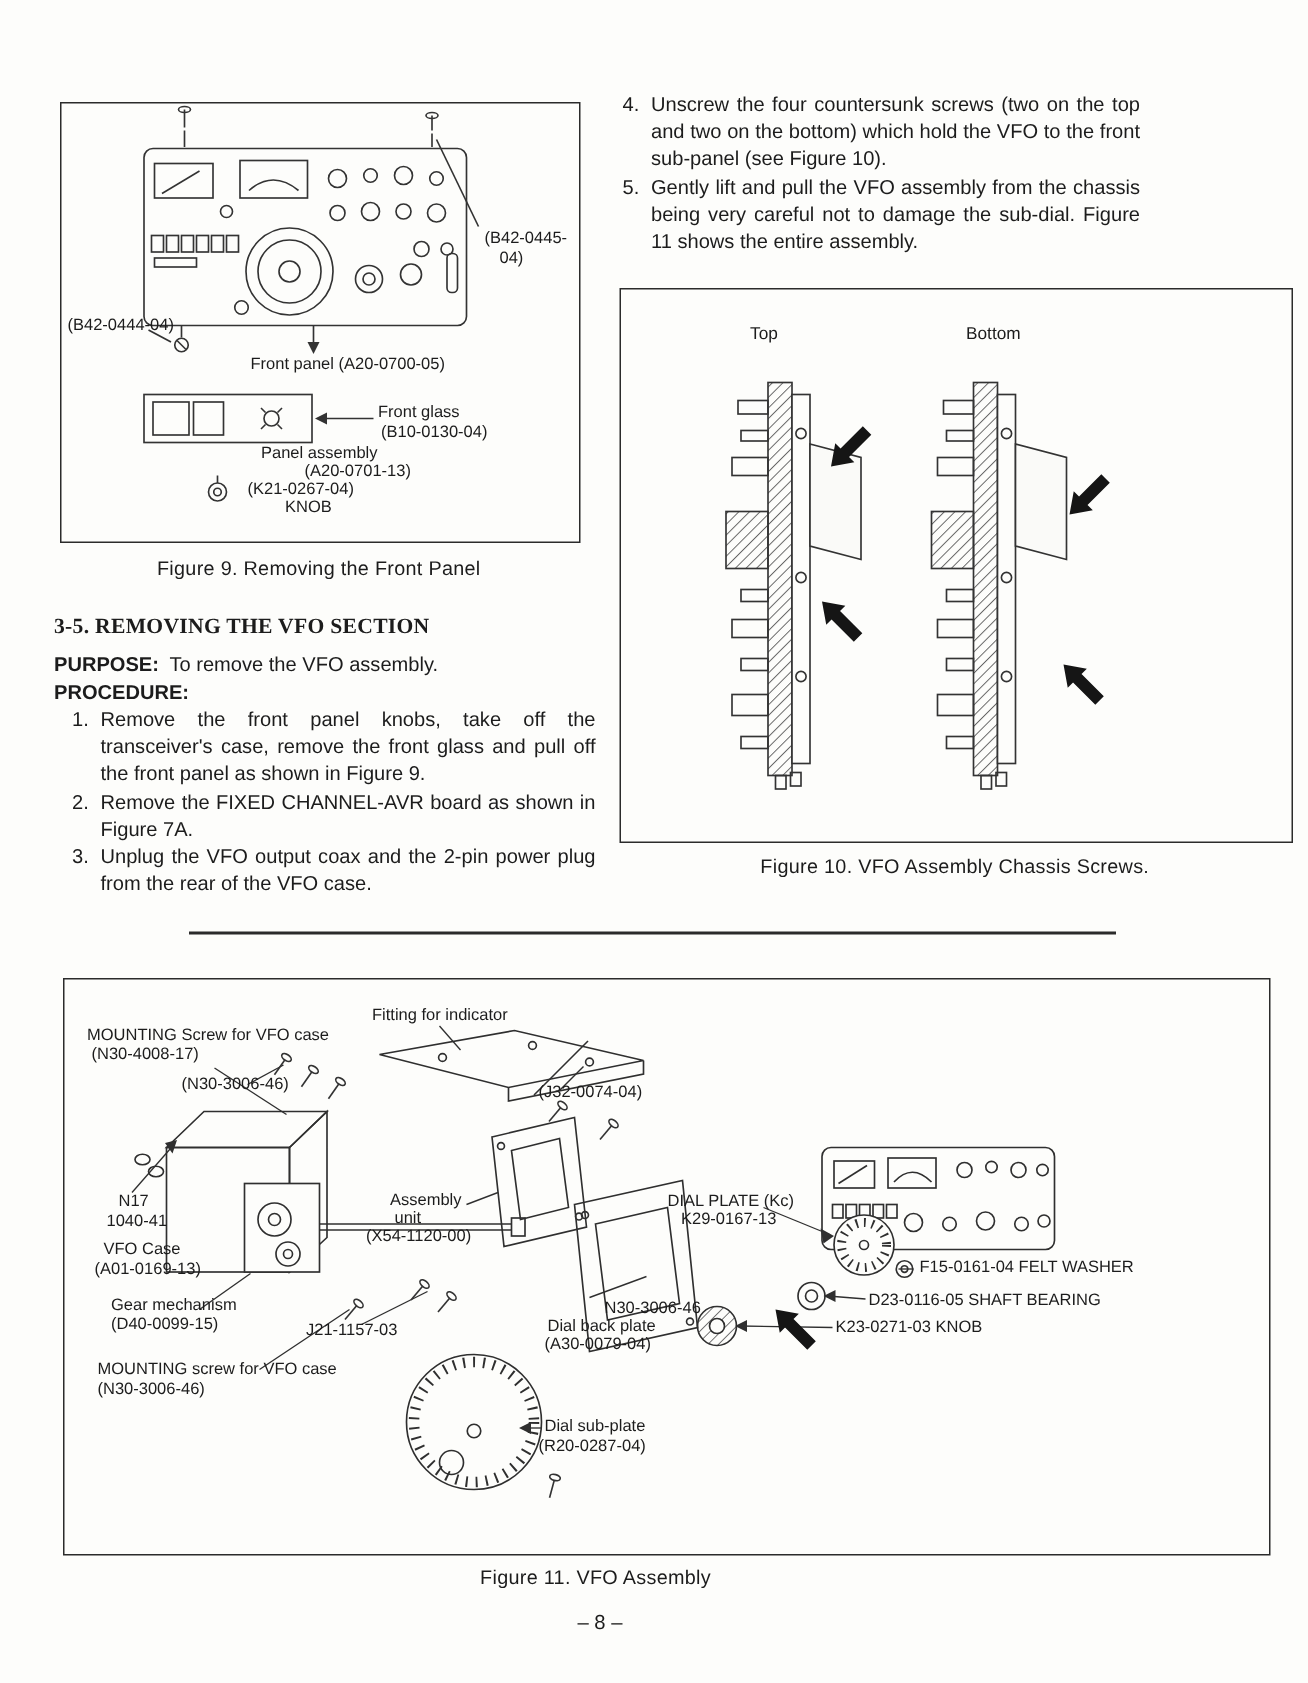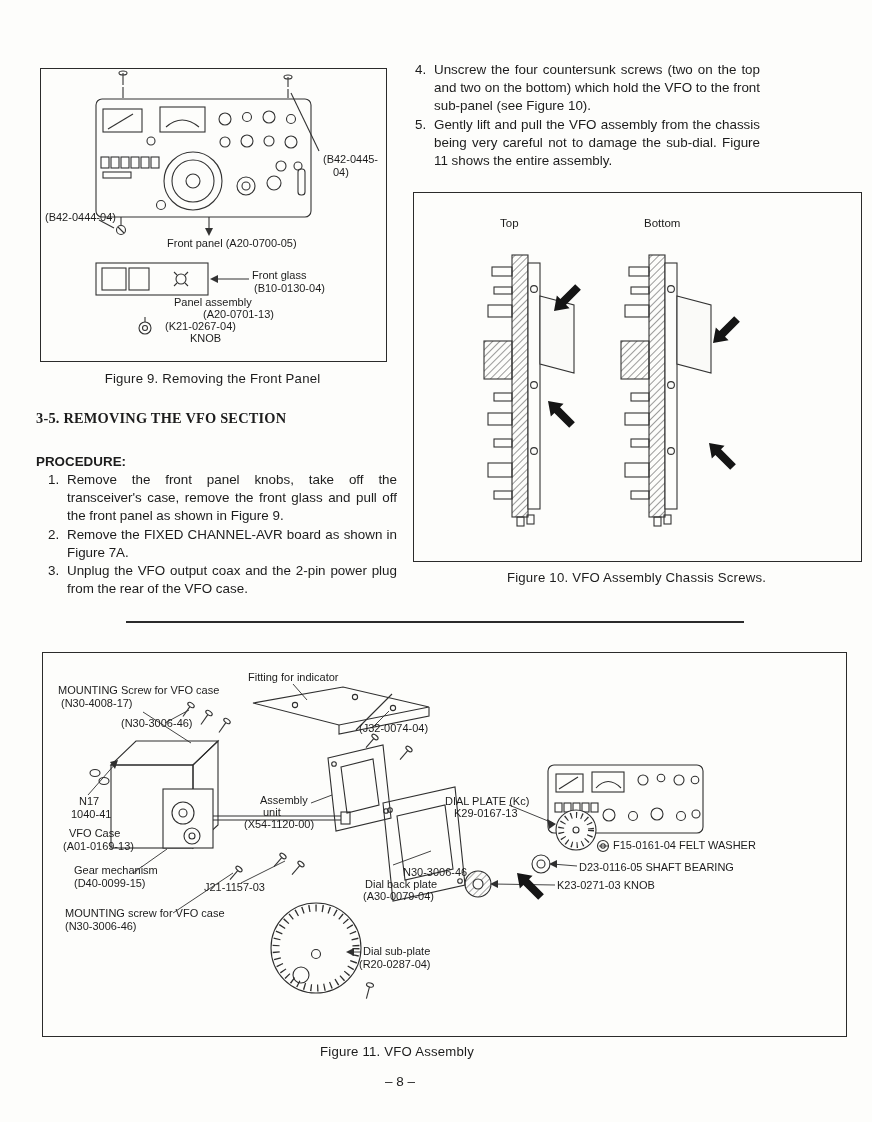--- a/index.html
+++ b/index.html
@@ -152,20 +152,23 @@
       <use href="#arr10" transform="translate(134,208) rotate(45)" fill="#151515"></use>
       <use href="#arr10" transform="translate(299,150) rotate(-45)" fill="#151515"></use>
       <use href="#arr10" transform="translate(295,250) rotate(45)" fill="#151515"></use>
     </svg>
     <div class="lbl lbl2" style="left:86px;top:24px;">Top</div>
     <div class="lbl lbl2" style="left:230px;top:24px;">Bottom</div>
   </div>
   <div class="caption" style="left:413px;top:570px;width:447px;">Figure 10.  VFO Assembly Chassis Screws.</div>
 
   <div class="heading" style="left:36px;top:410px;font-family:Liberation Serif, serif;">3-5.  REMOVING THE VFO SECTION</div>
+  <div class="bodytext" style="left:36px;top:434px;width:360px;">
+    <span class="bold gap">PURPOSE:</span><span>To remove the VFO assembly.</span>
+  </div>
   <div class="bodytext bold" style="left:36px;top:453px;">PROCEDURE:</div>
   <div class="bodytext" style="left:48px;top:471px;width:349px;">
     <div class="step">
       <span class="num">1.</span>
       <span class="txt">Remove the front panel knobs, take off the transceiver's case, remove the front glass and pull off the front panel as shown in Figure 9.</span>
     </div>
     <div class="step">
       <span class="num">2.</span>
       <span class="txt">Remove the FIXED CHANNEL-AVR board as shown in Figure 7A.</span>
     </div>

